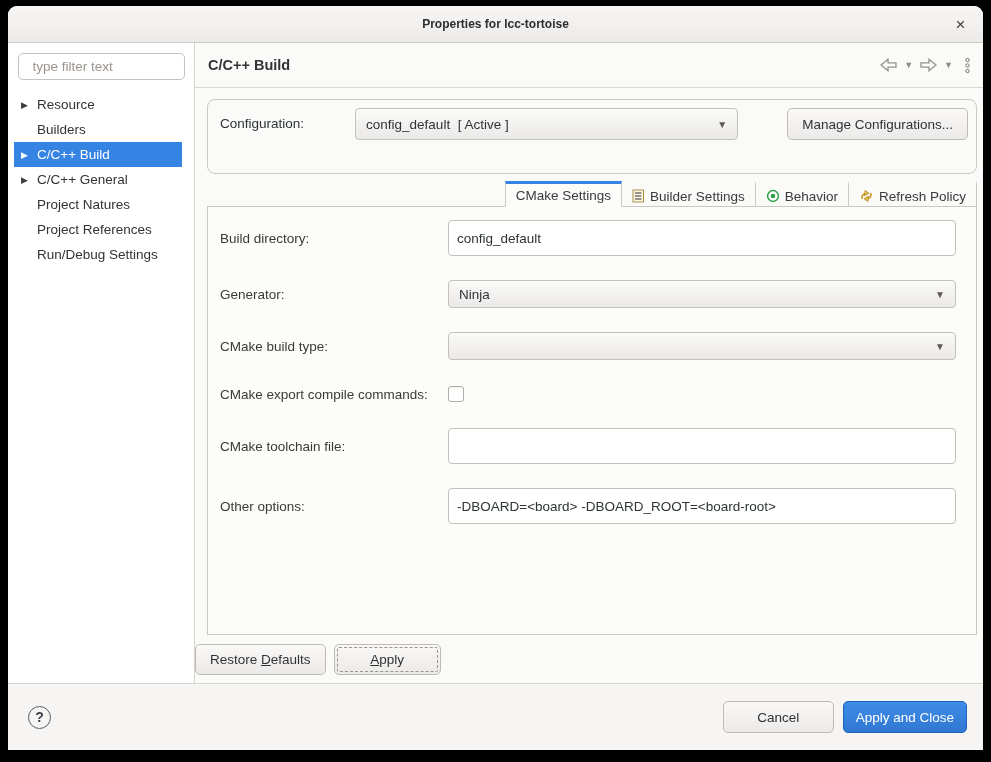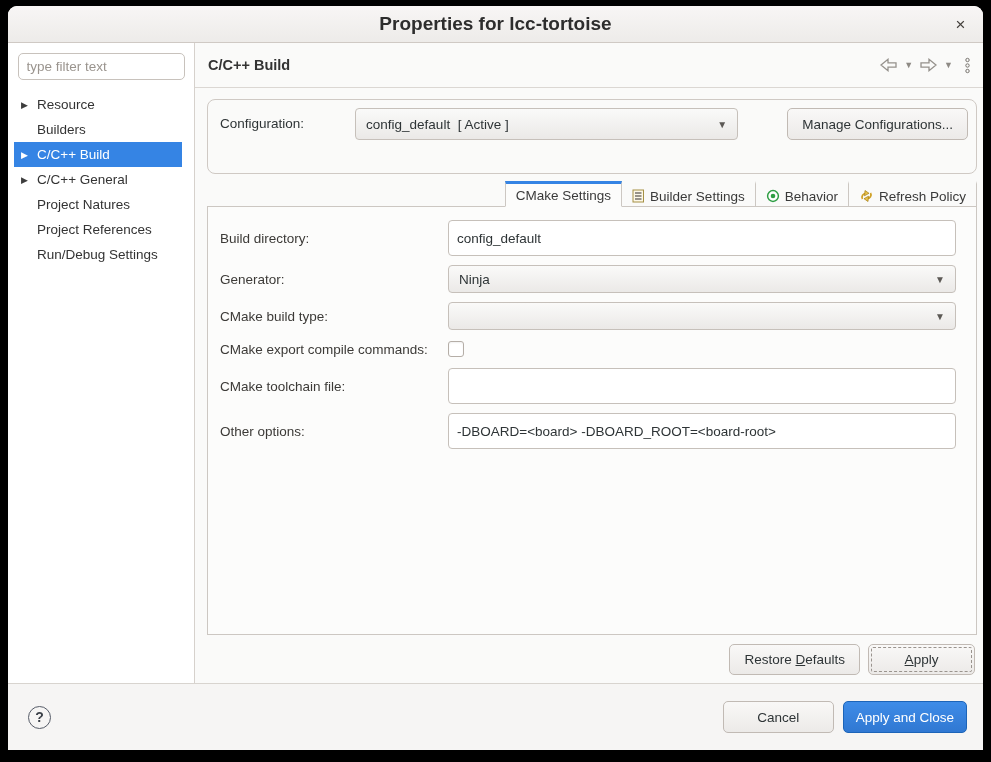--- a/index.html
+++ b/index.html
@@ -21,36 +21,36 @@
   }
   
   .titlebar {
     height:37px; flex:0 0 37px;
     background:linear-gradient(#f8f6f5,#edebe9);
     border-bottom:1px solid #cfc9c4;
     border-radius:9px 9px 0 0;
     display:flex; align-items:center; justify-content:center;
     position:relative;
   }
-  .titlebar .title { font-weight:bold; font-size:19px; color:#2d2d2d; }
+  .titlebar .title { font-weight:bold; font-size:12px; color:#2d2d2d; }
   .close-btn {
     position:absolute; right:10px; top:6px; width:25px; height:25px;
     display:flex; align-items:center; justify-content:center;
     font-size:17px; color:#44403c; border-radius:50%; cursor:pointer;
   }
   
   .content { flex:1 1 auto; display:flex; min-height:0; }
   .sidebar {
     width:187px; flex:0 0 187px; background:#ffffff;
     border-right:1px solid #d6d1cc; padding-top:10px;
   }
   .filter-input {
     display:block; width:167px; margin:0 auto 12px auto; height:27px;
     border:1px solid #c8c2bc; border-radius:5px; background:#fff;
-    padding:0 8px; font:13.5px "Liberation Sans", sans-serif; color:#2e3436;
+    padding:0 14px; font:13.5px "Liberation Sans", sans-serif; color:#2e3436;
   }
   .filter-input::placeholder { color:#9a948e; }
   .tree-item {
     height:25px; display:flex; align-items:center;
     margin:0 12px 0 6px; padding-left:7px; color:#333; cursor:pointer;
   }
   .tree-item .expander {
     width:16px; font-size:9px; color:#3d3d3d; flex:0 0 16px;
     display:inline-block; text-align:left;
   }
@@ -106,36 +106,36 @@
   }
   .tab .tab-icon { display:flex; align-items:center; }
   
   .tab-panel {
     margin:0 6px 0 12px; flex:1 1 auto;
     background:#fcfcfb; border:1px solid #ccc7c2;
     padding:13px 20px 0 12px;
   }
   .form-grid {
     display:grid; grid-template-columns:228px 1fr;
-    grid-auto-rows:minmax(20px,auto); row-gap:9px; align-items:center;
+    grid-auto-rows:minmax(20px,auto); row-gap:24px; align-items:center;
   }
   .form-label { color:#3c3a37; }
   .text-input {
     width:100%; height:36px; border:1px solid #c6c0ba; border-radius:4px;
     background:#fff; padding:0 8px; font:13.5px "Liberation Sans", sans-serif;
     color:#2e3436;
   }
   .form-combo { height:28px; }
   .checkbox {
     width:16px; height:16px; border:1px solid #b5aea7; border-radius:3px;
     background:#fff; box-shadow:inset 0 1px 2px rgba(0,0,0,.06); cursor:pointer;
   }
   
   .panel-actions {
-    flex:0 0 auto; display:flex; justify-content:flex-end; gap:8px;
+    flex:0 0 auto; display:flex; gap:8px;
     margin:9px 8px 8px 0;
   }
   .panel-actions .btn { height:31px; }
   .restore-btn { min-width:118px; }
   .apply-btn { min-width:107px; outline:1px dashed #9a948e; outline-offset:-4px; }
   
   .bottom-bar {
     flex:0 0 67px; border-top:1px solid #d8d4cf; background:#f6f5f4;
     display:flex; align-items:center; padding:0 16px 0 20px;
   }

